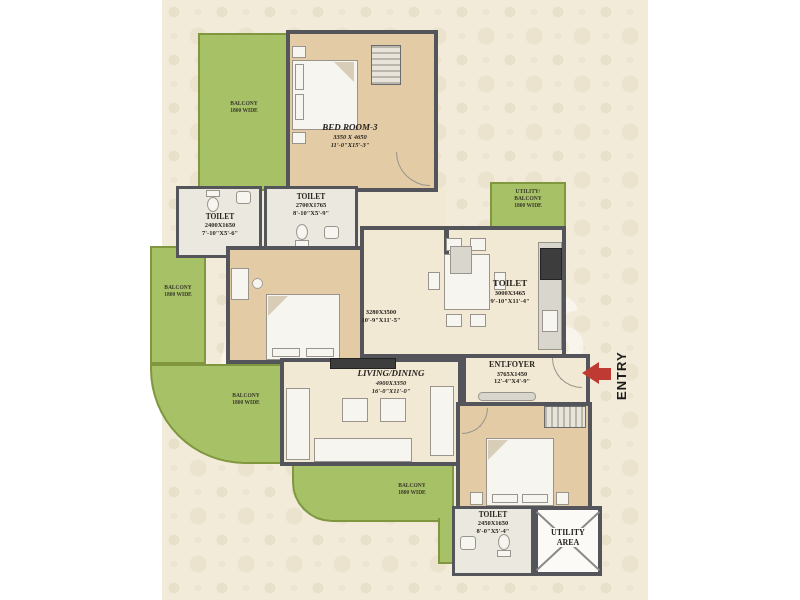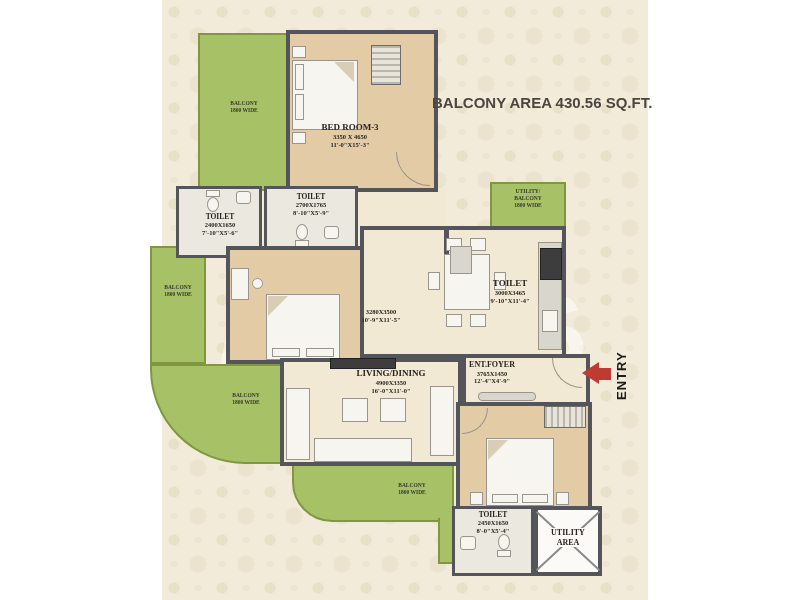--- a/index.html
+++ b/index.html
@@ -82,21 +82,21 @@
 
   <div class="abs room wood" style="left:286px;top:30px;width:152px;height:162px;"></div>
   <div class="abs hatch" style="left:371px;top:45px;width:30px;height:40px;"></div>
   <div class="abs furn" style="left:292px;top:46px;width:14px;height:12px;"></div>
   <div class="abs furn" style="left:292px;top:132px;width:14px;height:12px;"></div>
   <div class="abs furn" style="left:292px;top:60px;width:66px;height:70px;"></div>
   <div class="abs furn" style="left:295px;top:64px;width:9px;height:26px;"></div>
   <div class="abs furn" style="left:295px;top:94px;width:9px;height:26px;"></div>
   <div class="abs" style="left:334px;top:62px;width:0;height:0;border-top:20px solid #d8cdb6;border-left:20px solid transparent;"></div>
   <div class="abs arc" style="left:396px;top:152px;width:34px;height:34px;border-left:1.5px solid #9a958c;border-bottom:1.5px solid #9a958c;border-bottom-left-radius:34px;"></div>
-  <div class="abs lbl" style="left:300px;top:122px;width:100px;">
+  <div class="abs lbl" style="left:300px;top:122px;width:100px;font-style:italic;">
     <span class="nm">BED ROOM-3</span>
     <span class="dm">3350 X 4650</span>
     <span class="dm">11'-0"X15'-3"</span>
   </div>
 
   <div class="abs room tile" style="left:176px;top:186px;width:86px;height:72px;border-width:3px;"></div>
   <div class="abs furn" style="left:206px;top:190px;width:14px;height:7px;"></div>
   <div class="abs furn round" style="left:207px;top:197px;width:12px;height:15px;"></div>
   <div class="abs furn" style="left:236px;top:191px;width:15px;height:13px;border-radius:3px;"></div>
   <div class="abs lbl" style="left:182px;top:212px;width:76px;">
@@ -148,30 +148,30 @@
     <span class="dm">9'-10"X11'-4"</span>
   </div>
 
   <div class="abs room" style="left:280px;top:358px;width:182px;height:108px;"></div>
   <div class="abs dark" style="left:330px;top:358px;width:64px;height:9px;"></div>
   <div class="abs furn" style="left:286px;top:388px;width:24px;height:72px;"></div>
   <div class="abs furn" style="left:314px;top:438px;width:98px;height:24px;"></div>
   <div class="abs furn" style="left:430px;top:386px;width:24px;height:70px;"></div>
   <div class="abs furn" style="left:342px;top:398px;width:26px;height:24px;"></div>
   <div class="abs furn" style="left:380px;top:398px;width:26px;height:24px;"></div>
-  <div class="abs lbl" style="left:336px;top:368px;width:110px;">
+  <div class="abs lbl" style="left:336px;top:368px;width:110px;font-style:italic;">
     <span class="nm">LIVING/DINING</span>
     <span class="dm">4900X3350</span>
     <span class="dm">16'-0"X11'-0"</span>
   </div>
 
   <div class="abs room" style="left:462px;top:354px;width:128px;height:52px;"></div>
   <div class="abs furn gray" style="left:478px;top:392px;width:58px;height:9px;border-radius:4px;"></div>
   <div class="abs arc" style="left:552px;top:358px;width:30px;height:30px;border-left:1.5px solid #9a958c;border-bottom:1.5px solid #9a958c;border-bottom-left-radius:30px;"></div>
-  <div class="abs lbl" style="left:450px;top:360px;width:84px;font-family:Liberation Serif, serif;">
+  <div class="abs lbl" style="left:470px;top:360px;width:84px;font-family:Liberation Serif, serif;">
     <span class="dm" style="font-size:8px">ENT.FOYER</span>
     <span class="dm">3765X1450</span>
     <span class="dm">12'-4"X4'-9"</span>
   </div>
 
   <div class="abs room wood" style="left:456px;top:402px;width:136px;height:110px;"></div>
   <div class="abs hatch" style="left:544px;top:406px;width:42px;height:22px;background:repeating-linear-gradient(90deg,#b9b6ad 0 2px,#e8e4da 2px 6px);"></div>
   <div class="abs arc" style="left:462px;top:408px;width:26px;height:26px;border-right:1.5px solid #9a958c;border-bottom:1.5px solid #9a958c;border-bottom-right-radius:26px;"></div>
   <div class="abs furn" style="left:470px;top:492px;width:13px;height:13px;"></div>
   <div class="abs furn" style="left:556px;top:492px;width:13px;height:13px;"></div>
@@ -193,20 +193,19 @@
   <div class="abs room" style="left:534px;top:506px;width:68px;height:70px;background:#fbfaf6;">
     <div class="abs xline" style="left:50%;top:50%;width:86px;transform:translate(-50%,-50%) rotate(43deg);"></div>
     <div class="abs xline" style="left:50%;top:50%;width:86px;transform:translate(-50%,-50%) rotate(-43deg);"></div>
   </div>
   <div class="abs lbl" style="left:538px;top:528px;width:60px;background:#fbfaf6;">
     <span class="dm" style="font-size:8px">UTILITY</span>
     <span class="dm" style="font-size:8px">AREA</span>
   </div>
 
   <div class="abs areaText" style="left:432px;top:92px;width:230px;">
-    <div>BALCONY AREA 430.56 SQ.FT.</div>
   </div>
 
   <div class="abs" style="left:582px;top:362px;width:0;height:0;border-top:11px solid transparent;border-bottom:11px solid transparent;border-right:17px solid #bf3a32;"></div>
   <div class="abs" style="left:599px;top:368px;width:12px;height:12px;background:#bf3a32;"></div>
   <div class="abs entryText" style="left:614px;top:400px;transform:rotate(-90deg);transform-origin:0 0;">ENTRY</div>
 
 </div>
 
 </body></html>

